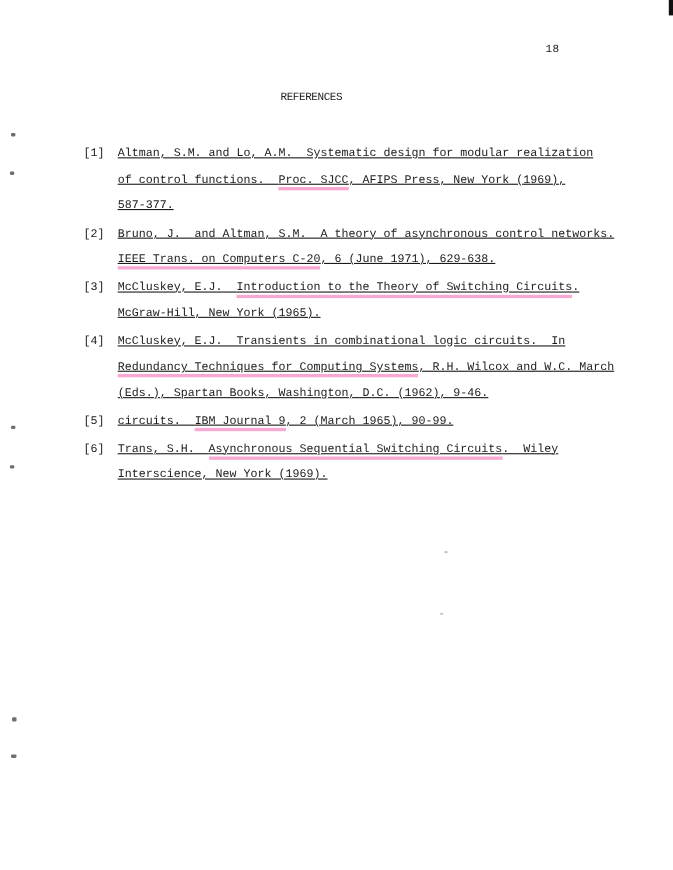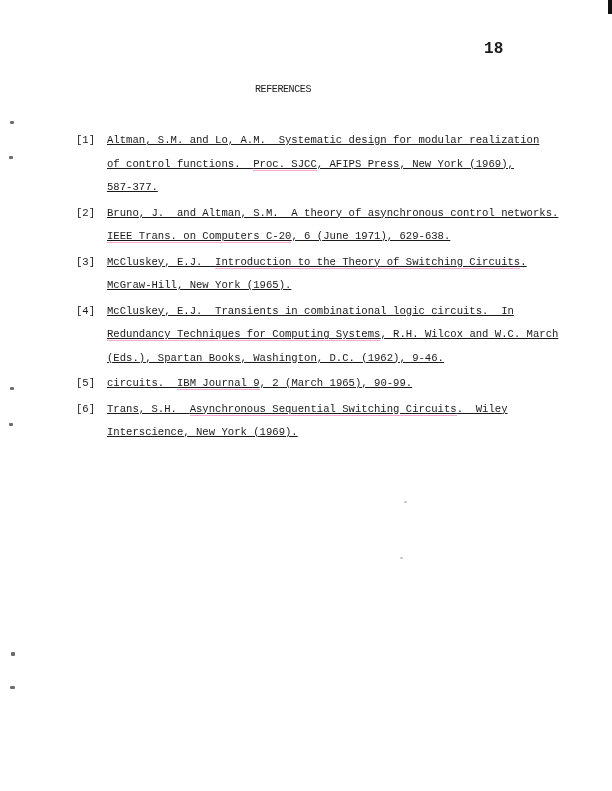--- a/index.html
+++ b/index.html
@@ -10,25 +10,24 @@
   body {
     width: 612px;
     height: 791px;
     position: relative;
     overflow: hidden;
     font-family: "Liberation Mono", "DejaVu Sans Mono", monospace;
     color: #1b1b1b;
   }
   .page-number {
     position: absolute;
-    left: 484px;
+    left: 496px;
     top: 40px;
-    font-size: 16px;
+    font-size: 10px;
     letter-spacing: 0.2px;
-    font-weight: bold;
   }
   .doc-title {
     position: absolute;
     left: 255px;
     top: 84px;
     font-size: 10px;
     font-weight: normal;
     letter-spacing: -0.4px;
   }
   .refs {
@@ -50,21 +49,21 @@
   }
   .ref-lines {
     flex: 1;
     min-width: 0;
     text-decoration: underline;
   }
   .ref-line {
     white-space: pre;
   }
   .u {
-    border-bottom: 1px solid #f9a8d4;
+    border-bottom: 3px solid #f9a8d4;
   }
   .corner-mark {
     position: absolute;
     top: 0;
     right: 0;
     width: 4px;
     height: 14px;
     background: #111111;
   }
   .speck {

